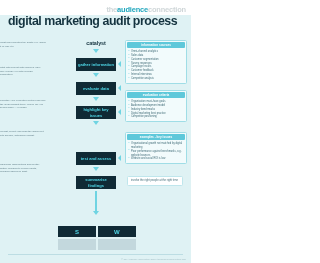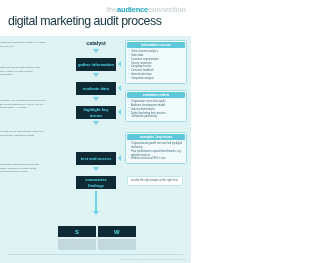--- a/index.html
+++ b/index.html
@@ -11,35 +11,35 @@
   }
   #page {
     position: relative;
     width: 191px; height: 263px;
     background: #dff2f4;
   }
 
   
   .header {
     position: absolute; left: 0; top: 0;
-    width: 191px; height: 36px;
+    width: 191px; height: 15px;
     background: #ffffff;
   }
   .logo {
     position: absolute; right: 5px; top: 5px;
     font-size: 7.5px; font-weight: bold;
     letter-spacing: -0.2px;
     white-space: nowrap;
   }
   .logo .the { color: #cfd6d8; }
   .logo .aud { color: #22a7bd; }
   .logo .con { color: #cfd6d8; }
   .title {
     position: absolute; left: 8px; top: 14px;
-    font-size: 12.4px; font-weight: normal;
+    font-size: 12.4px; font-weight: bold;
     color: #14333f; letter-spacing: -0.45px;
     white-space: nowrap;
   }
 
   
   .note {
     position: absolute;
     width: 46px;
     font-size: 2.5px;
     line-height: 1.45;

